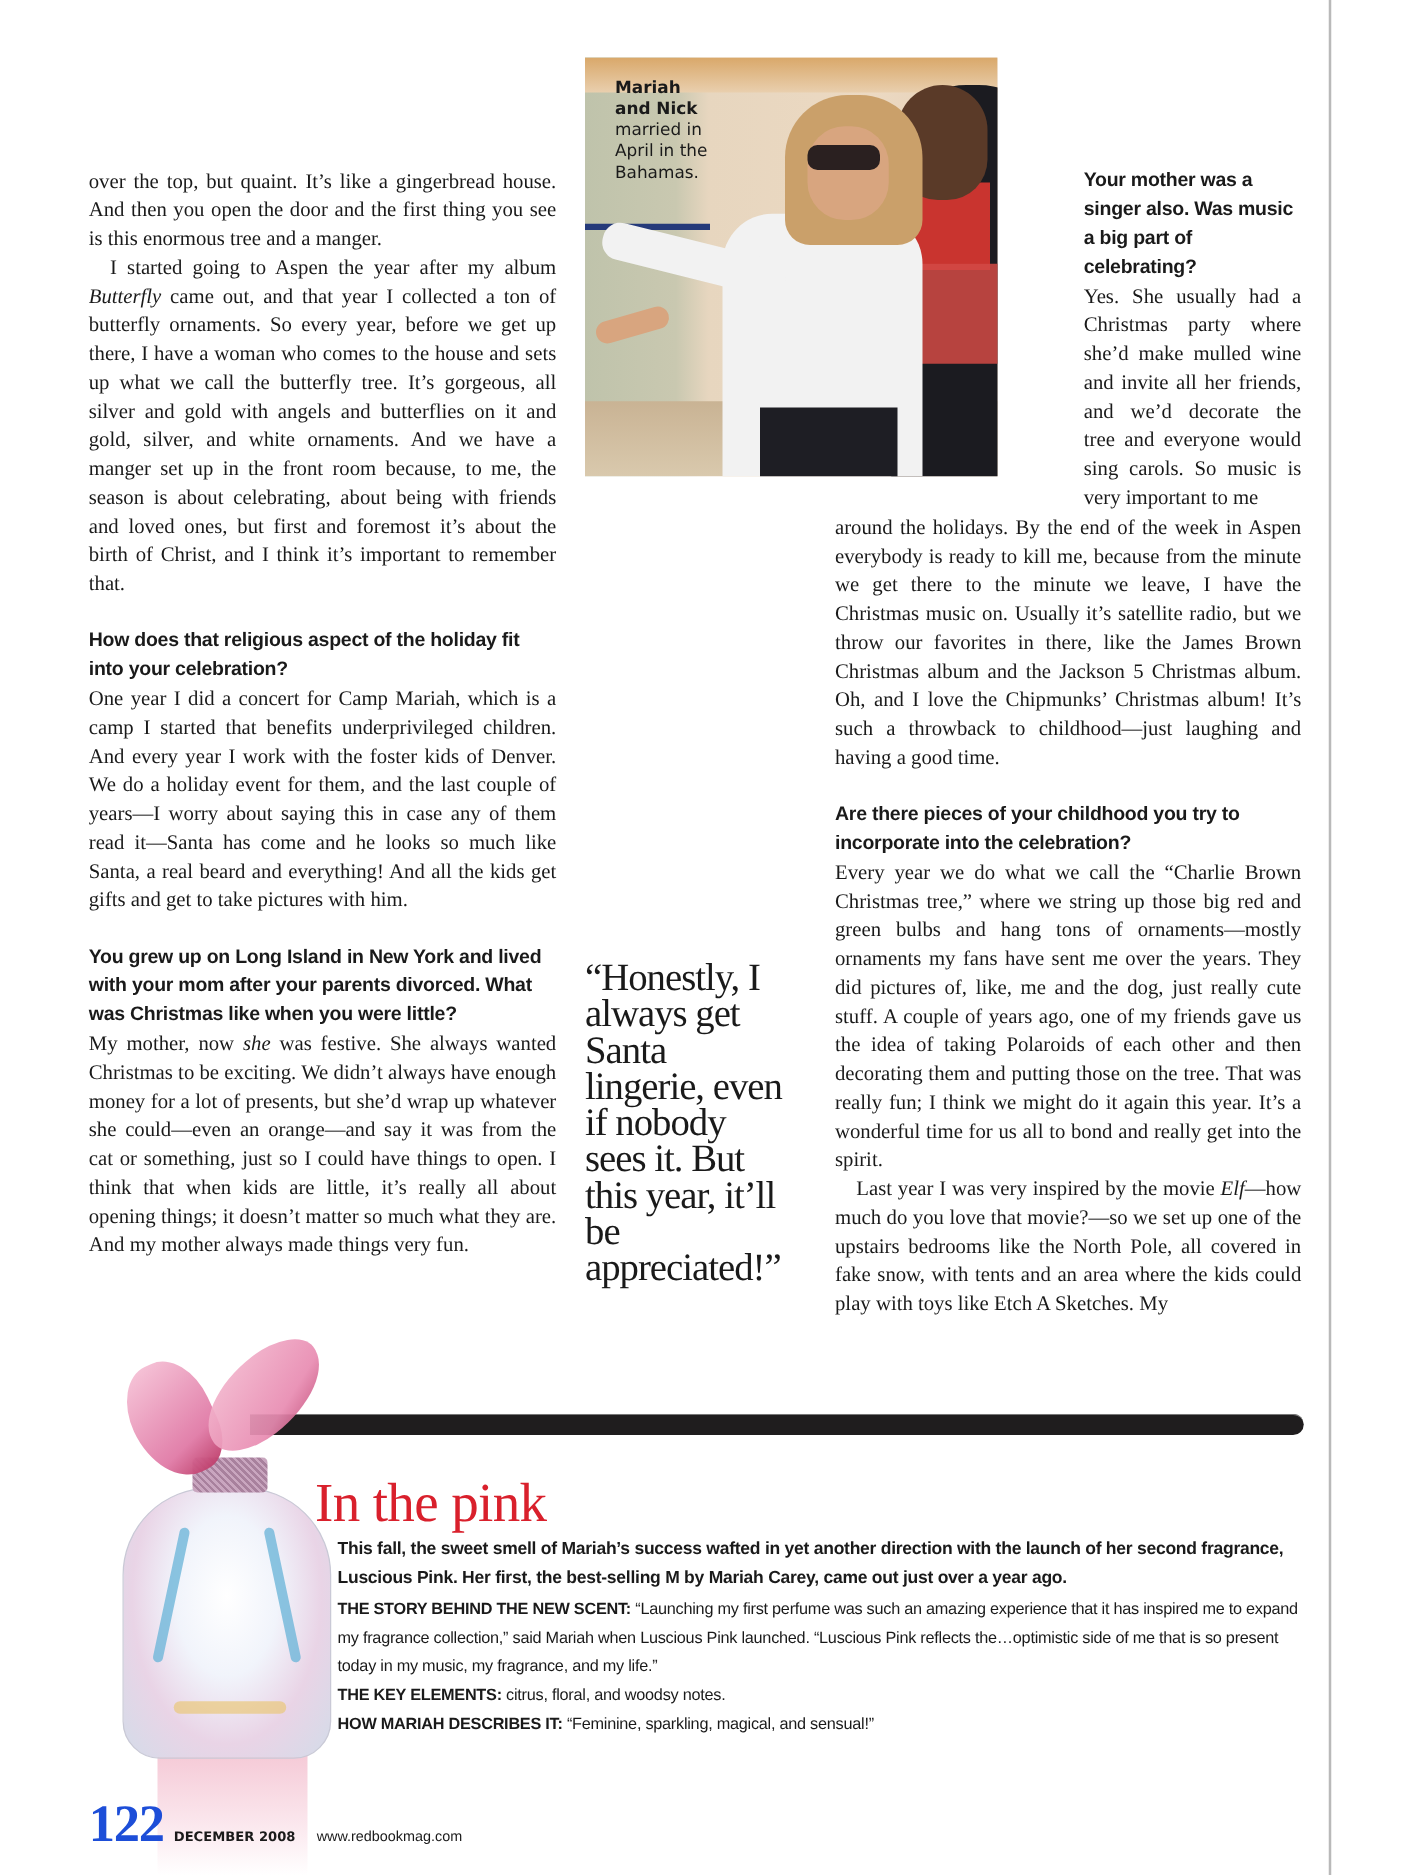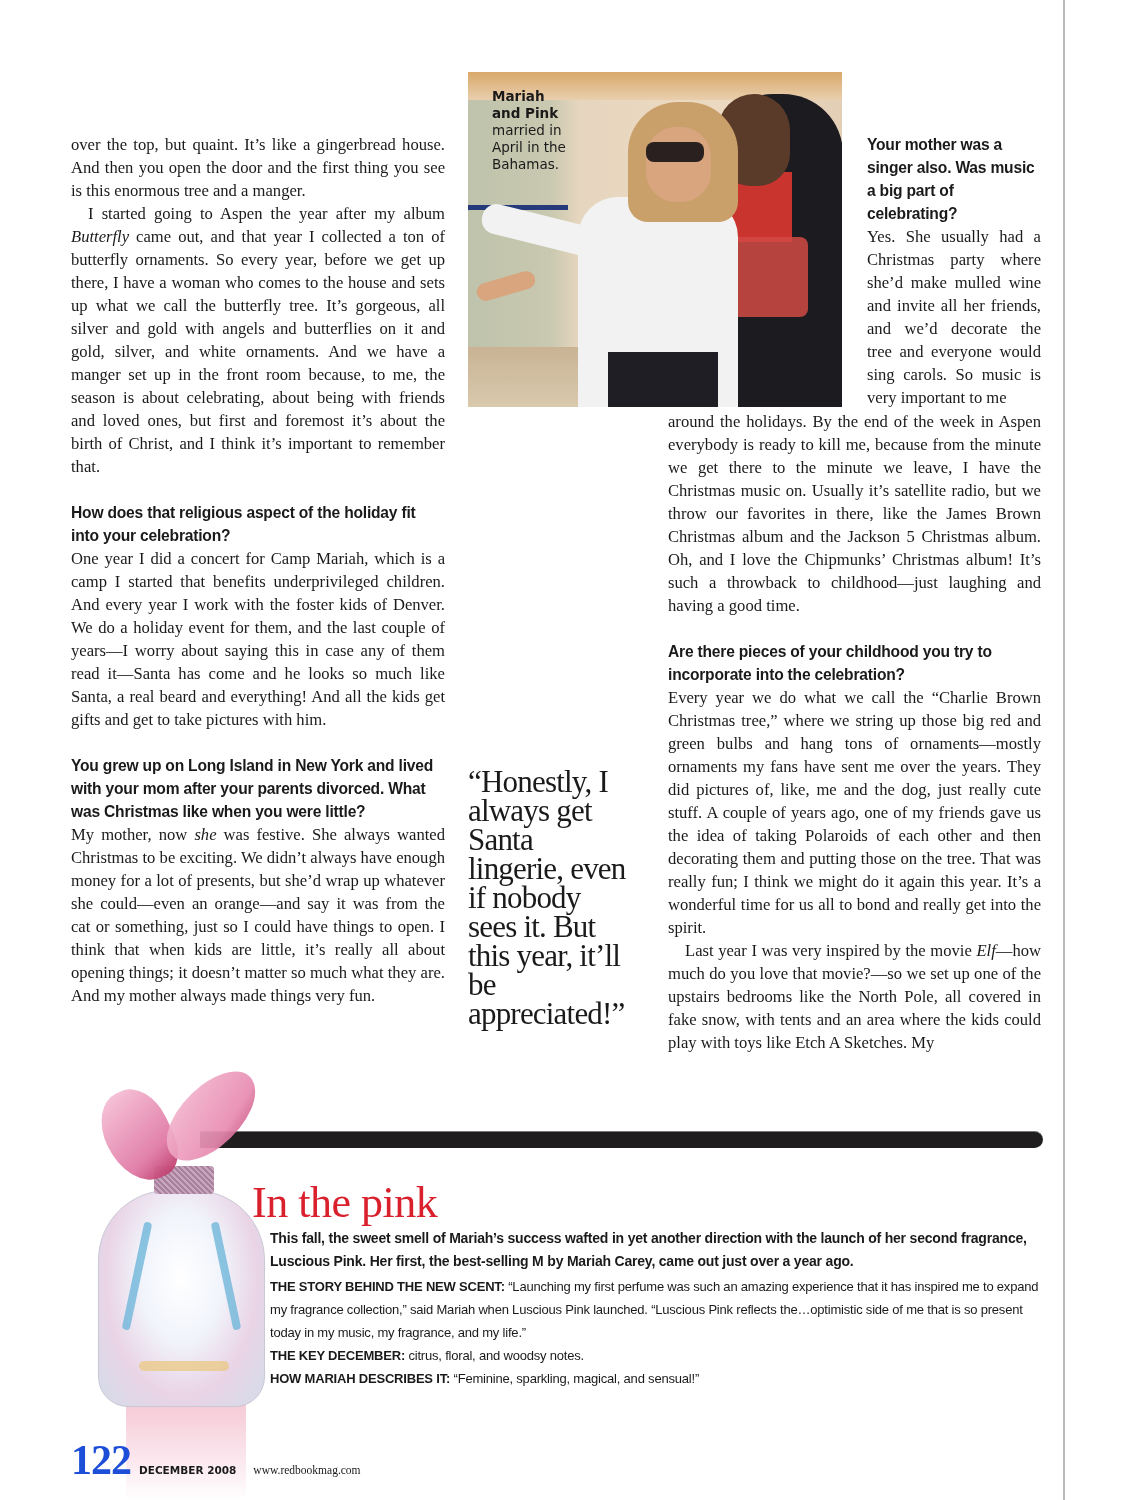--- a/index.html
+++ b/index.html
@@ -17,21 +17,21 @@
       font-family: "Liberation Sans", "DejaVu Sans", sans-serif; font-weight: bold;
       font-size: 15.6px; line-height: 23px; text-align: left; letter-spacing: -0.2px;
       margin: 0;
     }
     .gap { height: 23px; }
     .col-left { left: 71px; top: 133px; width: 374px; }
     .col-right-top { left: 867px; top: 133px; width: 174px; }
     .col-right { left: 668px; top: 410px; width: 373px; }
 
     .photo {
-      position: absolute; left: 468px; top: 72px; width: 374px; height: 335px; overflow: hidden;
+      position: absolute; left: 468px; top: 46px; width: 330px; height: 335px; overflow: hidden;
       background: linear-gradient(90deg, #bfc3ab 0%, #c9c8b0 22%, #e7d6bf 30%, #ecd9c2 70%, #e3ceb6 100%);
     }
     .photo .wall-top { position: absolute; left: 0; top: 0; width: 100%; height: 28px; background: linear-gradient(180deg,#d9a86a,#e9cfae); }
     .photo .stripe { position: absolute; left: 0; top: 133px; width: 100px; height: 5px; background: #253a7a; }
     .photo .floor { position: absolute; left: 0; bottom: 0; width: 100%; height: 60px; background: linear-gradient(180deg,#c9b394,#d9c9ad); }
     .photo .person-n { position: absolute; left: 245px; top: 22px; width: 130px; height: 320px; background: #1b1b20; border-radius: 60px 60px 0 0; }
     .photo .head-n { position: absolute; left: 250px; top: 22px; width: 72px; height: 92px; background: #5a3a28; border-radius: 40px 40px 36px 36px; }
     .photo .red-shirt { position: absolute; left: 262px; top: 100px; width: 62px; height: 70px; background: #c9342f; }
     .photo .graffiti { position: absolute; left: 250px; top: 165px; width: 90px; height: 80px; background: #d24a45; opacity: .85; border-radius: 8px; }
     .photo .person-m { position: absolute; left: 110px; top: 125px; width: 160px; height: 210px; background: #f2f2f2; border-radius: 40px 40px 0 0; }
@@ -83,21 +83,21 @@
       position: absolute; left: 270px; top: 1275px; width: 780px;
       font-family: "Liberation Sans", "DejaVu Sans", sans-serif;
       font-size: 13px; line-height: 23px; color: #1a1a1a; letter-spacing: -0.2px;
     }
     .pink-details p { margin: 0; }
     .pink-details .lbl { font-weight: bold; }
 
     .footer { position: absolute; left: 71px; top: 1436px; display: flex; align-items: baseline; }
     .page-num { font-family: Liberation Serif, serif; font-weight: bold; font-size: 42px; color: #1d4ed8; letter-spacing: -1px; }
     .issue { font-family: "DejaVu Sans", "Liberation Sans", sans-serif; font-weight: bold; font-size: 10.5px; margin-left: 8px; color: #1a1a1a; text-align: right; }
-    .site { font-family: Liberation Serif, serif; font-size: 11.5px; margin-left: 17px; color: #1a1a1a; margin-top: 17px; }
+    .site { font-family: Liberation Sans, sans-serif; font-size: 11.5px; margin-left: 17px; color: #1a1a1a; margin-top: 17px; }
   </style>
 </head>
 <body>
 
 <div class="vline"></div>
 
 <div class="col col-left">
   <p>over the top, but quaint. It’s like a gingerbread house. And then you open the door and the first thing you see is this enormous tree and a manger.</p>
   <p class="indent"><span>I started going to Aspen the year after my album </span><i>Butterfly</i><span> came out, and that year I collected a ton of butterfly ornaments. So every year, before we get up there, I have a woman who comes to the house and sets up what we call the butterfly tree. It’s gorgeous, all silver and gold with angels and butterflies on it and gold, silver, and white ornaments. And we have a manger set up in the front room because, to me, the season is about celebrating, about being with friends and loved ones, but first and foremost it’s about the birth of Christ, and I think it’s important to remember that.</span></p>
   <div class="gap"></div>
@@ -118,21 +118,21 @@
   <div class="head-n"></div>
   <div class="person-m"></div>
   <div class="hair-m"></div>
   <div class="face-m"></div>
   <div class="glasses-m"></div>
   <div class="arm-m"></div>
   <div class="hand-m"></div>
   <div class="pants-m"></div>
   <div class="caption">
     <b>Mariah</b><br>
-    <b>and Pink</b><br>
+    <b>and Nick</b><br>
     <span style="display:inline-block;width:88px;">married in April in the Bahamas.</span>
   </div>
 </div>
 
 <div class="col col-right-top">
   <p class="q">Your mother was a singer also. Was music a big part of celebrating?</p>
   <p>Yes. She usually had a Christmas party where she’d make mulled wine and invite all her friends, and we’d decorate the tree and everyone would sing carols. So music is very important to me</p>
 </div>
 
 <div class="col col-right">
@@ -156,21 +156,21 @@
   </div>
   <div class="collar"></div>
   <div class="wing1"></div>
   <div class="wing2"></div>
 </div>
 
 <h2 class="pink-title">In the pink</h2>
 <p class="pink-intro">This fall, the sweet smell of Mariah’s success wafted in yet another direction with the launch of her second fragrance, Luscious Pink. Her first, the best-selling M by Mariah Carey, came out just over a year ago.</p>
 <div class="pink-details">
   <p><span class="lbl">THE STORY BEHIND THE NEW SCENT:</span><span> “Launching my first perfume was such an amazing experience that it has inspired me to expand my fragrance collection,” said Mariah when Luscious Pink launched. “Luscious Pink reflects the…optimistic side of me that is so present today in my music, my fragrance, and my life.”</span></p>
-  <p><span class="lbl">THE KEY DECEMBER:</span><span> citrus, floral, and woodsy notes.</span></p>
+  <p><span class="lbl">THE KEY ELEMENTS:</span><span> citrus, floral, and woodsy notes.</span></p>
   <p><span class="lbl">HOW MARIAH DESCRIBES IT:</span><span> “Feminine, sparkling, magical, and sensual!”</span></p>
 </div>
 
 <div class="footer">
   <span class="page-num">122</span>
   <span class="issue">DECEMBER 2008</span>
   <span class="site">www.redbookmag.com</span>
 </div>
 
 </body></html>

